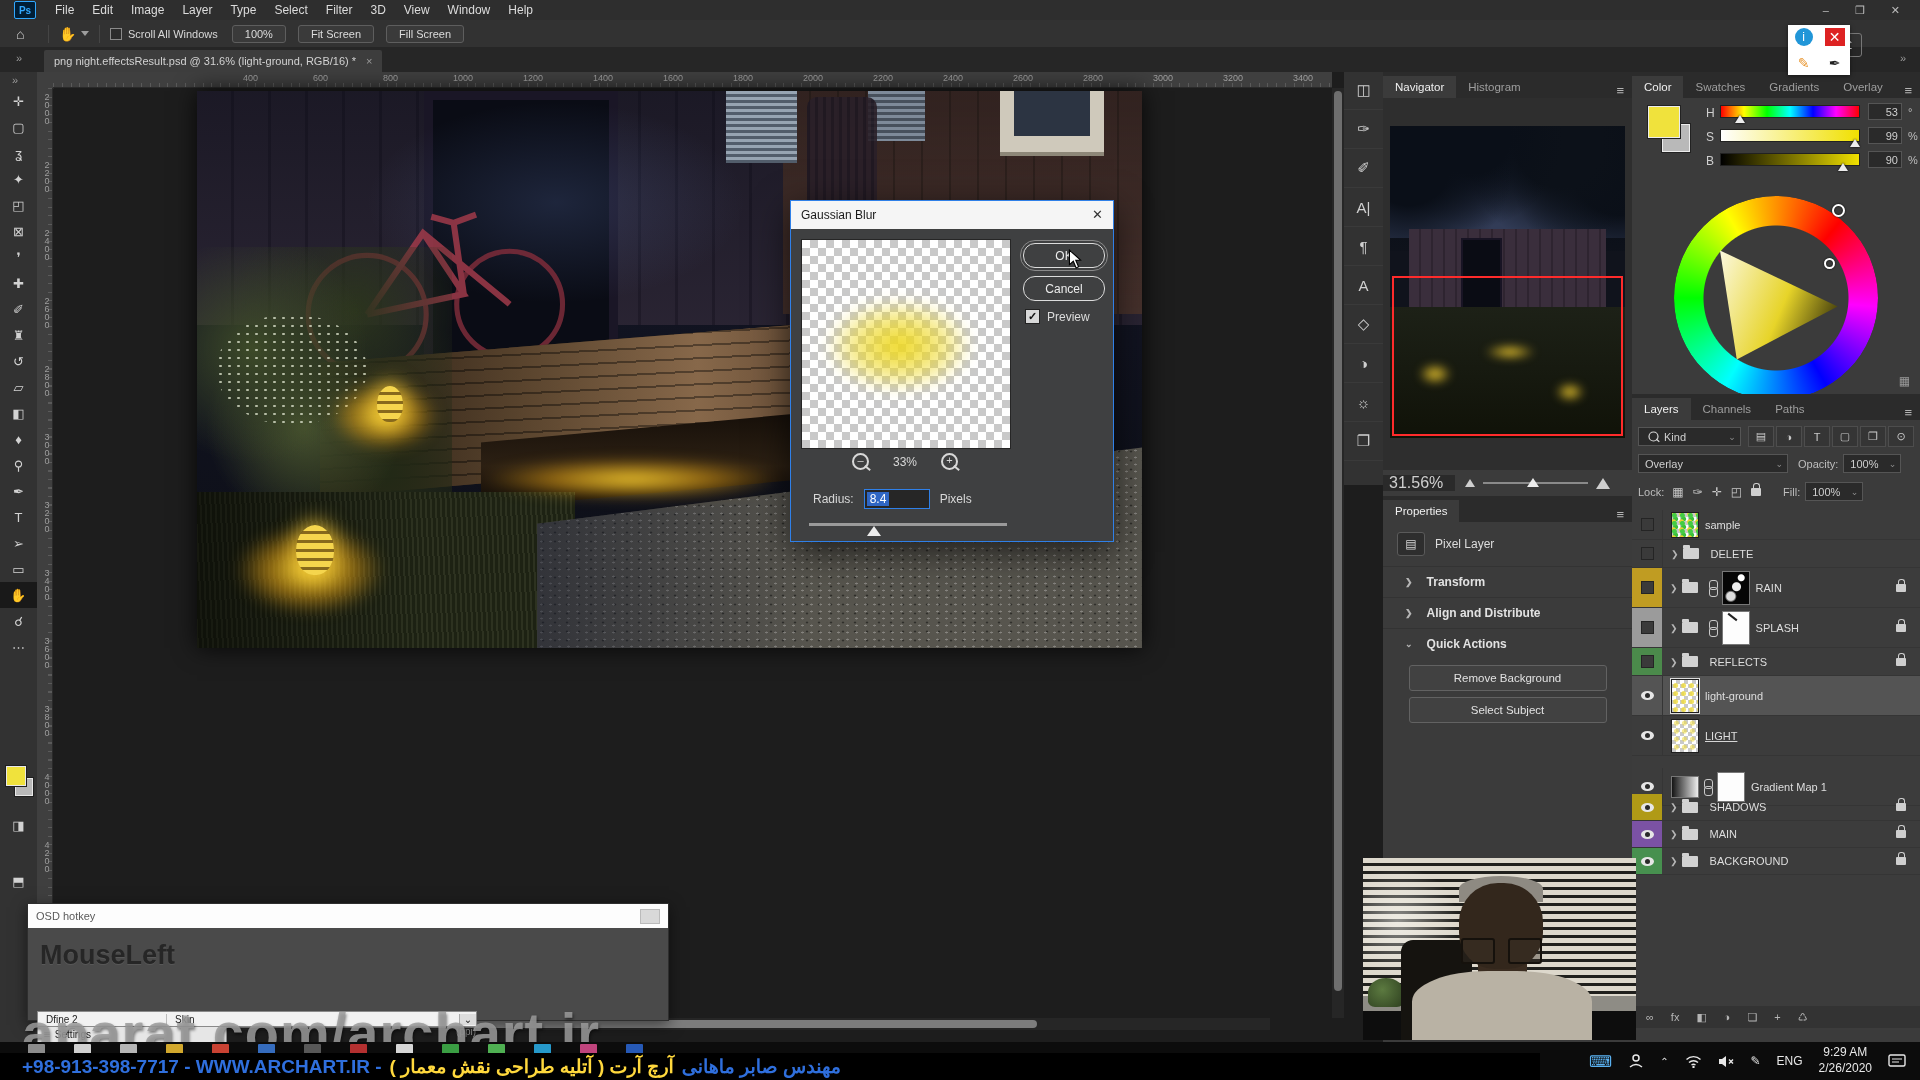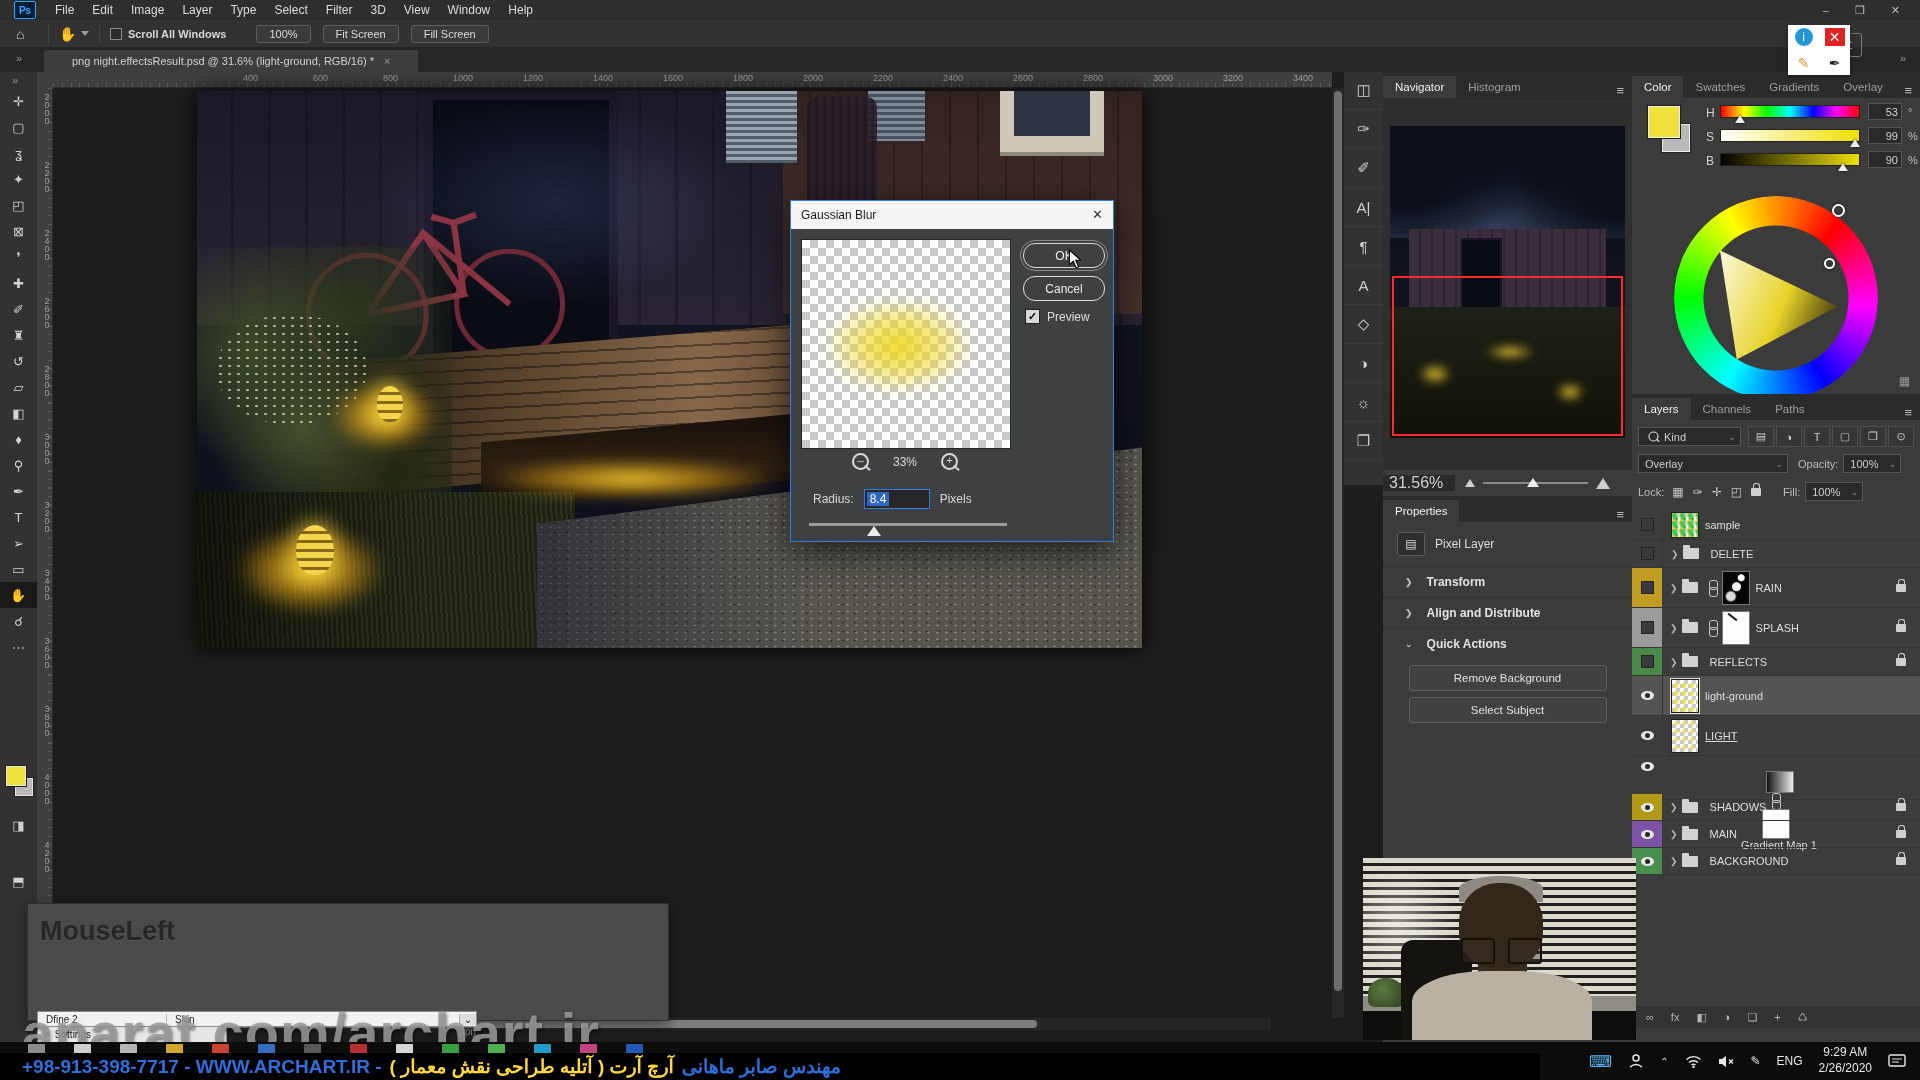--- a/index.html
+++ b/index.html
@@ -16,21 +16,21 @@
   #menubar .wctl{margin-left:auto;display:flex;gap:26px;padding-right:20px;color:#bbb;font-size:11px;}
   #optionsbar{left:0;top:20px;width:1920px;height:27px;background:#323232;border-bottom:1px solid #232323;
        display:flex;align-items:center;z-index:10;}
   #optionsbar .home{margin:0 14px 0 16px;color:#cfcfcf;font-size:14px;}
   .vsep{width:1px;height:18px;background:#454545;margin:0 10px;}
   .obtn{border:1px solid #5e5e5e;background:#3a3a3a;border-radius:3px;color:#dcdcdc;font-size:11px;
        padding:2px 12px;margin-right:12px;}
   .cbx{width:10px;height:10px;border:1px solid #8a8a8a;background:#2c2c2c;display:inline-block;margin-right:6px;}
   #tabbar{left:0;top:47px;width:1920px;height:25px;background:#262626;z-index:10;}
   #doctab{left:44px;top:3px;height:22px;background:#3d3d3d;display:flex;align-items:center;
-       padding:0 28px;color:#d2d2d2;font-size:11px;border-radius:2px 2px 0 0;}
+       padding:0 10px;color:#d2d2d2;font-size:11px;border-radius:2px 2px 0 0;}
   #doctab .x{margin-left:10px;color:#9a9a9a;font-size:11px;}
   .expglyph{color:#9a9a9a;font-size:11px;}
   
   #toolbar{left:0;top:72px;width:37px;height:1008px;background:#323232;z-index:9;}
   .tool{position:relative;width:37px;height:26px;display:flex;align-items:center;justify-content:center;
        color:#d2d2d2;font-size:13px;}
   .tool.selected{background:#191919;color:#fff;}
   #fgswatch{left:6px;top:694px;width:18px;height:18px;background:#f0e23c;border:1px solid #e8e8e8;
        box-shadow:0 0 0 1px #1f1f1f;z-index:2;}
   #bgswatch{left:15px;top:706px;width:16px;height:16px;background:#b9b9b9;border:1px solid #e8e8e8;
@@ -296,21 +296,21 @@
     </div>
   </div>
 
   <div id="optionsbar" class="ab">
     <span class="home">⌂</span>
     <span class="vsep"></span>
     <span style="font-size:14px;color:#e8e8e8;">✋</span>
     <span class="tri-dd"></span>
     <span class="vsep"></span>
     <span class="cbx"></span>
-    <span style="font-size:11px;color:#d8d8d8;margin-right:30px;font-weight:bold;">Scroll All Windows</span>
+    <span style="font-size:11px;color:#d8d8d8;margin-right:14px;">Scroll All Windows</span>
     <span class="obtn">100%</span>
     <span class="obtn">Fit Screen</span>
     <span class="obtn">Fill Screen</span>
   </div>
 
   <div id="tabbar" class="ab">
     <span class="ab expglyph" style="left:16px;top:5px;">»</span>
     <div id="doctab" class="ab">
       <span>png night.effectsResult.psd @ 31.6% (light-ground, RGB/16) *</span>
       <span class="x">×</span>
@@ -760,21 +760,21 @@
           <span class="thumb" style="width:26px;height:32px;outline:1px solid #ddd;background-image:radial-gradient(circle at 45% 70%,rgba(240,220,60,.8) 2px,rgba(0,0,0,0) 3px),linear-gradient(45deg,#c9c9c9 25%,rgba(0,0,0,0) 25%,rgba(0,0,0,0) 75%,#c9c9c9 75%),linear-gradient(45deg,#c9c9c9 25%,rgba(0,0,0,0) 25%,rgba(0,0,0,0) 75%,#c9c9c9 75%);"></span>
           <span class="lname">light-ground</span>
         </div>
         <div class="lrow" style="top:206px;height:40px;text-decoration:underline;">
           <span class="ecell">
               <span class="eye"></span>
             </span>
           <span class="thumb" style="width:26px;height:32px;background-image:radial-gradient(circle at 55% 40%,rgba(240,220,60,.55) 2px,rgba(0,0,0,0) 3px),linear-gradient(45deg,#c9c9c9 25%,rgba(0,0,0,0) 25%,rgba(0,0,0,0) 75%,#c9c9c9 75%),linear-gradient(45deg,#c9c9c9 25%,rgba(0,0,0,0) 25%,rgba(0,0,0,0) 75%,#c9c9c9 75%);"></span>
           <span class="lname">LIGHT</span>
         </div>
-        <div class="lrow" style="top:252px;height:38px;flex-direction:column;">
+        <div class="lrow" style="top:258px;height:38px;">
           <span class="ecell">
               <span class="eye"></span>
             </span>
           <span class="gthumb"></span>
           <span class="chain"></span>
           <span class="mthumb" style="height:28px;"></span>
           <span class="lname">Gradient Map 1</span>
         </div>
         <div class="lrow" style="top:284px;height:27px;">
           <span class="clabel" style="background:#b09a16;">
@@ -832,20 +832,24 @@
     <div class="wc-chair"></div>
     <div class="wc-neck"></div>
     <div class="wc-body"></div>
     <div class="wc-hair"></div>
     <div class="wc-head"></div>
     <div class="wc-glass" style="left:36%;"></div>
     <div class="wc-glass" style="left:53%;"></div>
   </div>
 
   <div id="osd" class="ab">
+    <div id="osd-title">
+      <span>OSD hotkey</span>
+      <span id="osd-btn"></span>
+    </div>
     <div id="osd-text">MouseLeft</div>
   </div>
 
   <div id="nik" class="ab">
     <div class="r1">
       <span class="c1">Dfine 2</span>
       <span class="c2">Skin</span>
       <span class="dd">⌄</span>
     </div>
     <div class="r2">

